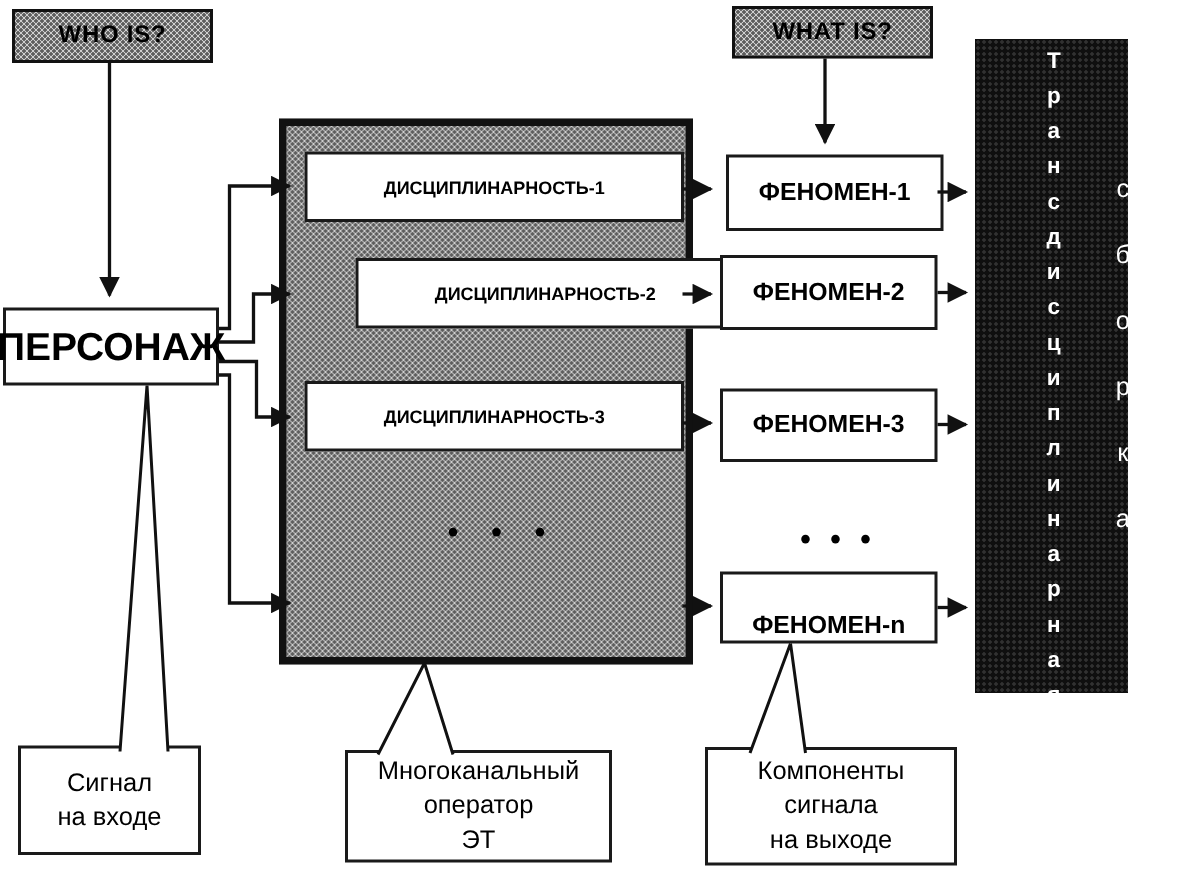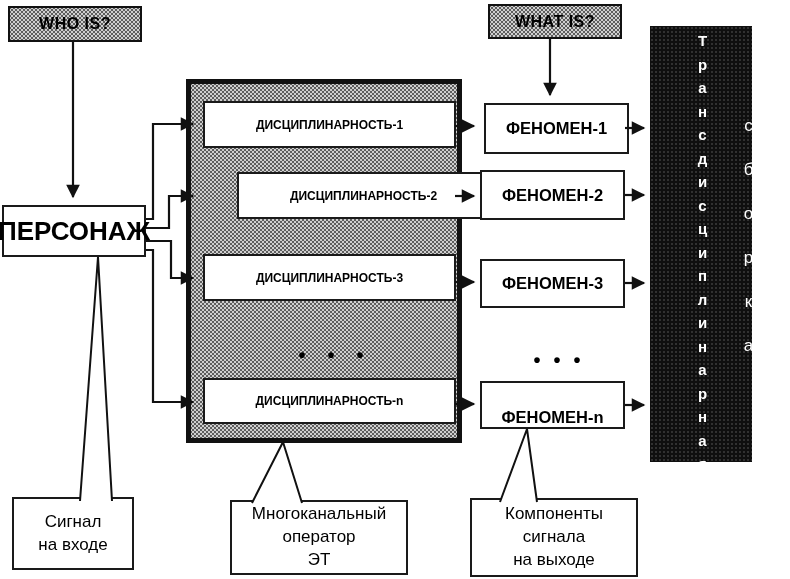--- a/index.html
+++ b/index.html
@@ -64,23 +64,20 @@
   <div class="box whitebox drow" style="left:203px;top:101px;width:253px;height:47px;">
     <span>ДИСЦИПЛИНАРНОСТЬ-1</span>
   </div>
   <div class="box whitebox drow" style="left:195px;top:172px;width:253px;height:47px;margin-left:42px;">
     <span>ДИСЦИПЛИНАРНОСТЬ-2</span>
   </div>
   <div class="box whitebox drow" style="left:203px;top:254px;width:253px;height:47px;">
     <span>ДИСЦИПЛИНАРНОСТЬ-3</span>
   </div>
   <div class="dots dots-left">•••</div>
-  <div class="box whitebox drow" style="left:203px;top:378px;width:253px;height:46px;">
-    <span>ДИСЦИПЛИНАРНОСТЬ-n</span>
-  </div>
 
   <div class="box whitebox frow" style="left:484px;top:103px;width:145px;height:51px;">
     <span>ФЕНОМЕН-1</span>
   </div>
   <div class="box whitebox frow" style="left:480px;top:170px;width:145px;height:50px;">
     <span>ФЕНОМЕН-2</span>
   </div>
   <div class="box whitebox frow" style="left:480px;top:259px;width:145px;height:49px;">
     <span>ФЕНОМЕН-3</span>
   </div>

